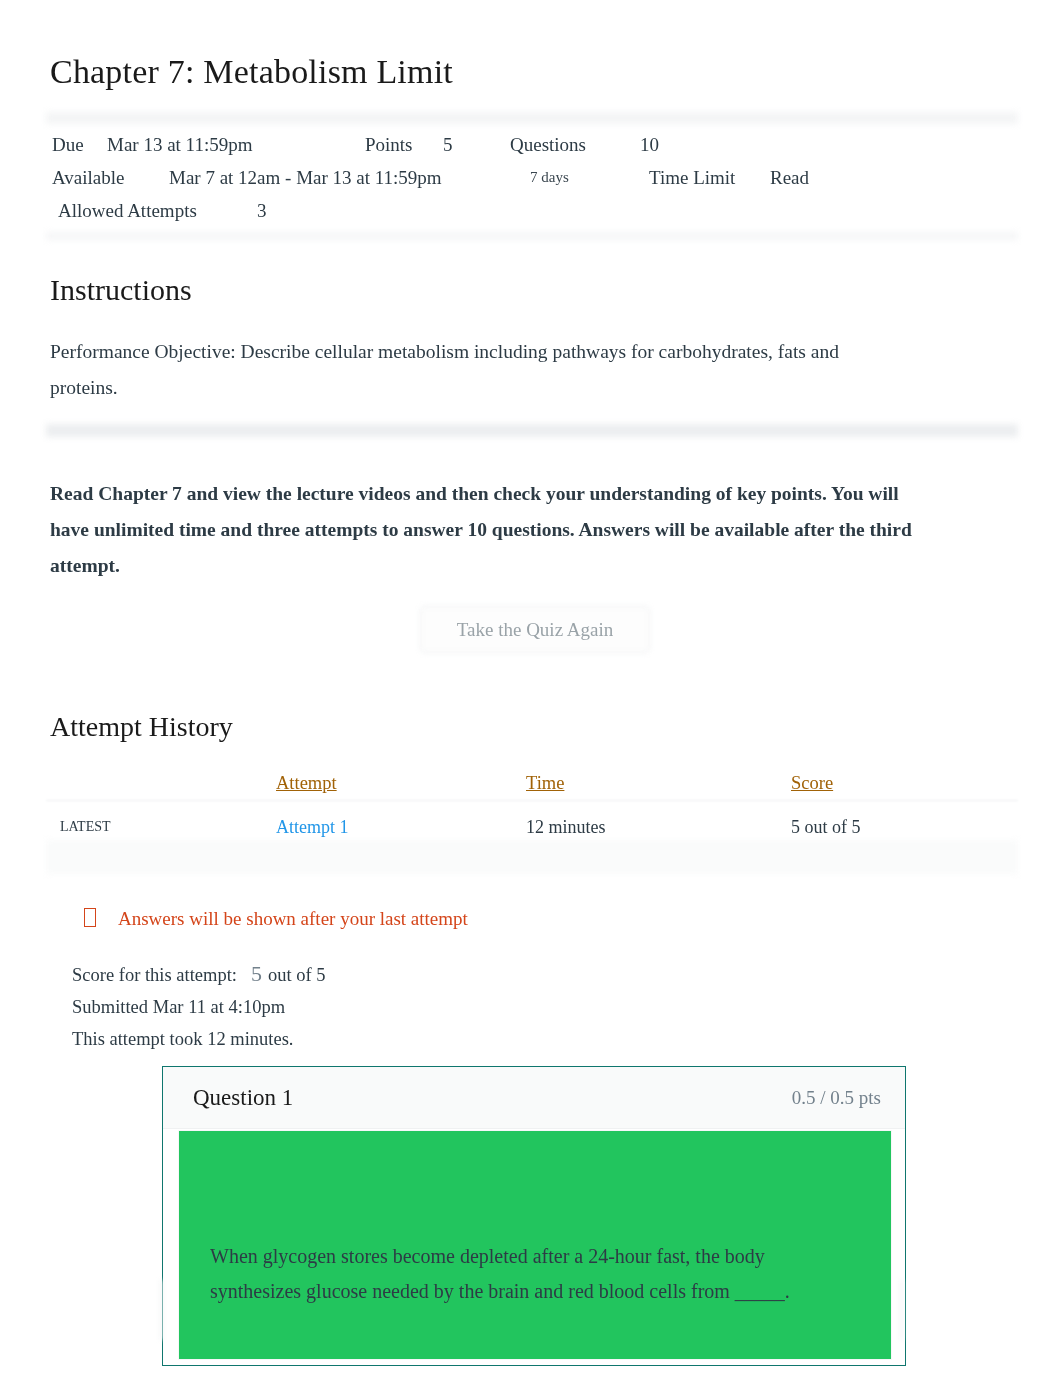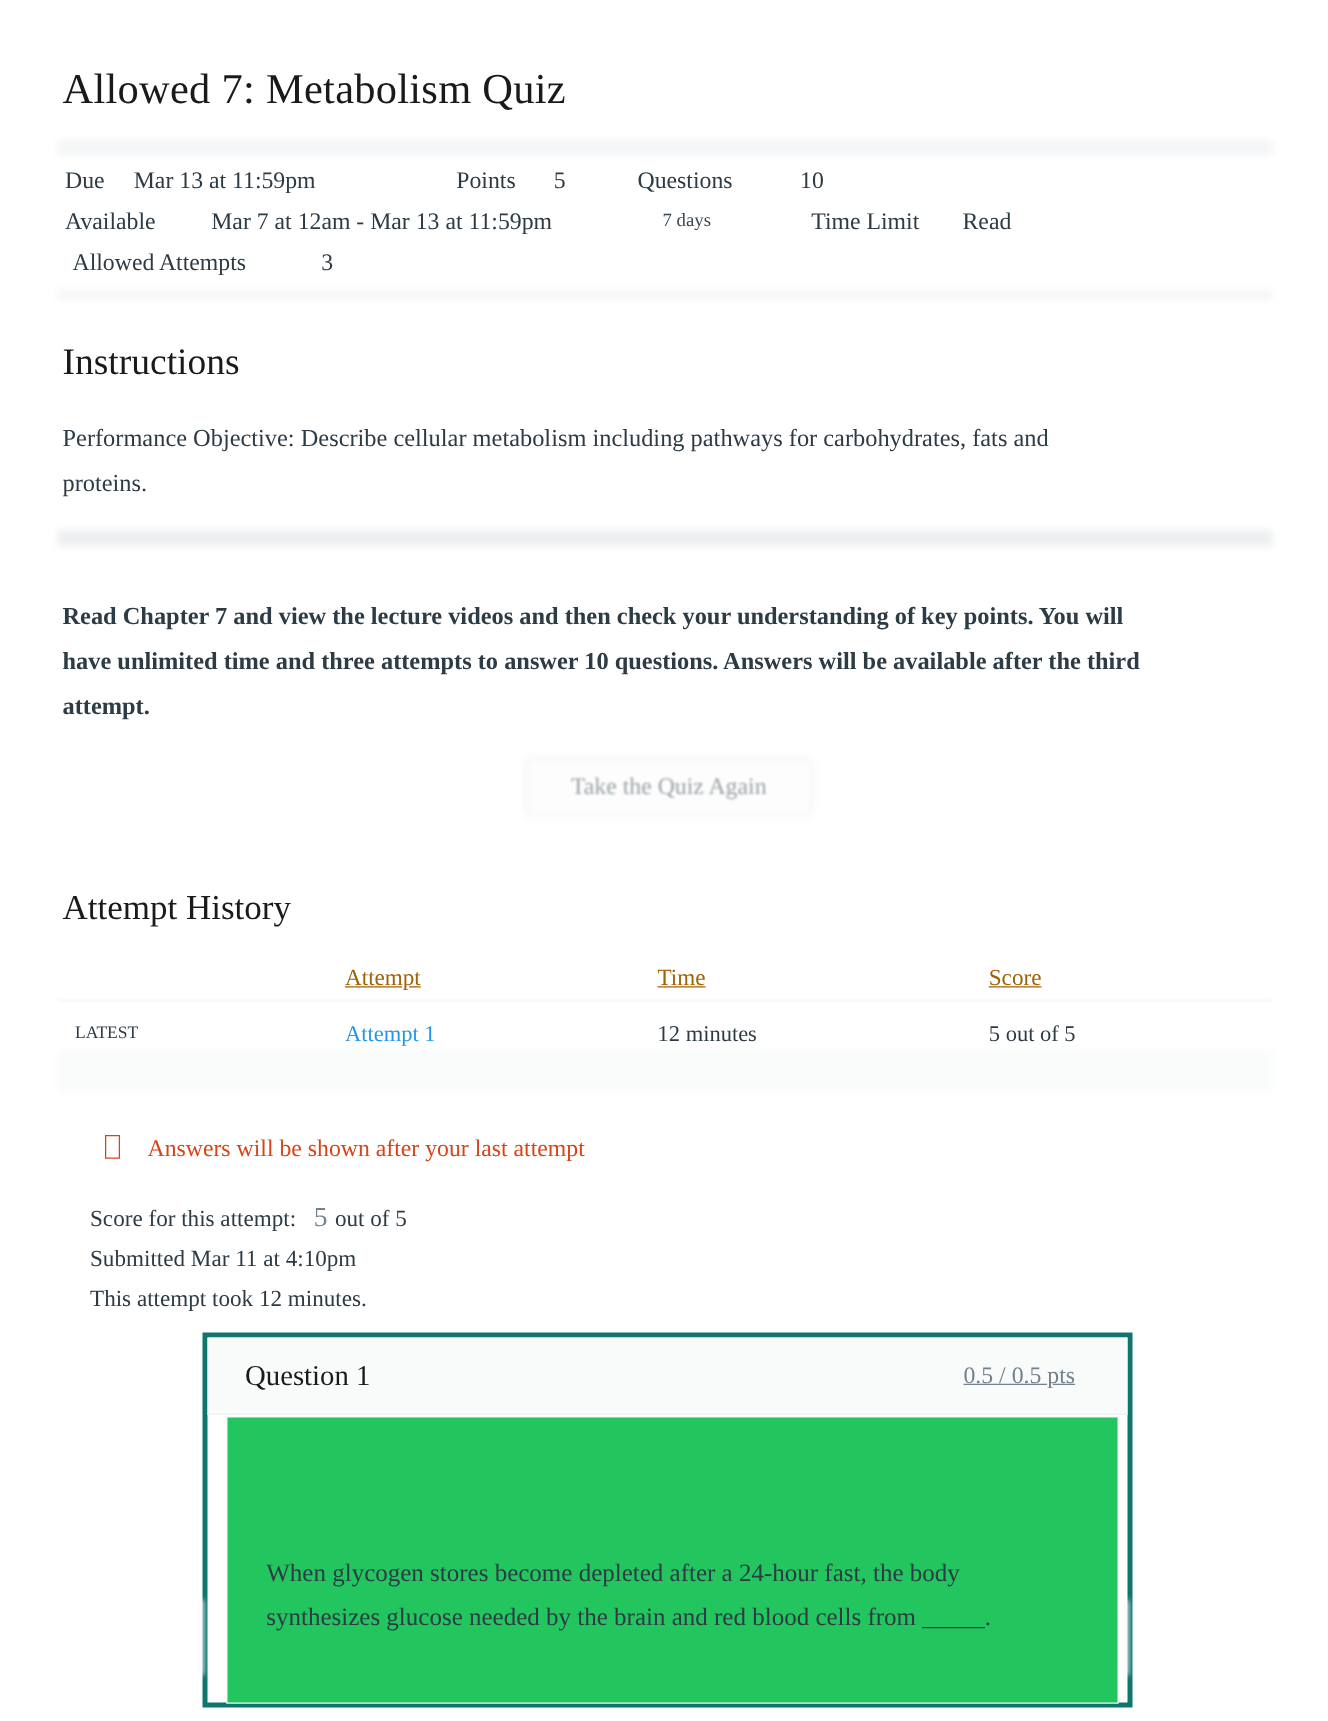--- a/index.html
+++ b/index.html
@@ -234,21 +234,21 @@
   }
 
   
   .q-card {
     position: absolute;
     left: 162px;
     top: 1066px;
     width: 744px;
     height: 300px;
     background: #ffffff;
-    border: 4px solid #0f766e;
+    border: 1px solid #0f766e;
     box-sizing: border-box;
     filter: blur(0.25px);
   }
   .q-header {
     position: absolute;
     left: 0;
     top: 0;
     width: 100%;
     height: 62px;
     background: #f9fafa;
@@ -258,26 +258,25 @@
   .q-title {
     position: absolute;
     left: 30px;
     top: 0;
     line-height: 62px;
     font-size: 23px;
     color: #1a1a1a;
   }
   .q-points {
     position: absolute;
-    right: 42px;
+    right: 24px;
     top: 0;
     line-height: 62px;
     font-size: 19px;
     color: #73818c;
-    text-decoration: underline;
   }
   .q-body-panel {
     position: absolute;
     left: 16px;
     top: 64px;
     width: 712px;
     height: 228px;
     background: #22c55e;
     box-shadow: 0 0 0 1px #f6f7f8;
   }
@@ -302,21 +301,21 @@
     filter: blur(2px);
   }
   .edge-l { left: 160px; }
   .edge-r { left: 900px; }
 </style>
 </head>
 <body>
 
 <div class="page">
 
-  <h1 class="quiz-title">Allowed 7: Metabolism Quiz</h1>
+  <h1 class="quiz-title">Chapter 7: Metabolism Limit</h1>
 
   <div class="band band-top"></div>
 
   <div class="quiz-meta">
     <div class="meta-row">
       <span class="meta-cell meta-label m-due-label">Due</span>
       <span class="meta-cell meta-value m-due-value">Mar 13 at 11:59pm</span>
       <span class="meta-cell meta-label m-points-label">Points</span>
       <span class="meta-cell meta-value m-points-value">5</span>
       <span class="meta-cell meta-label m-quest-label">Questions</span>

